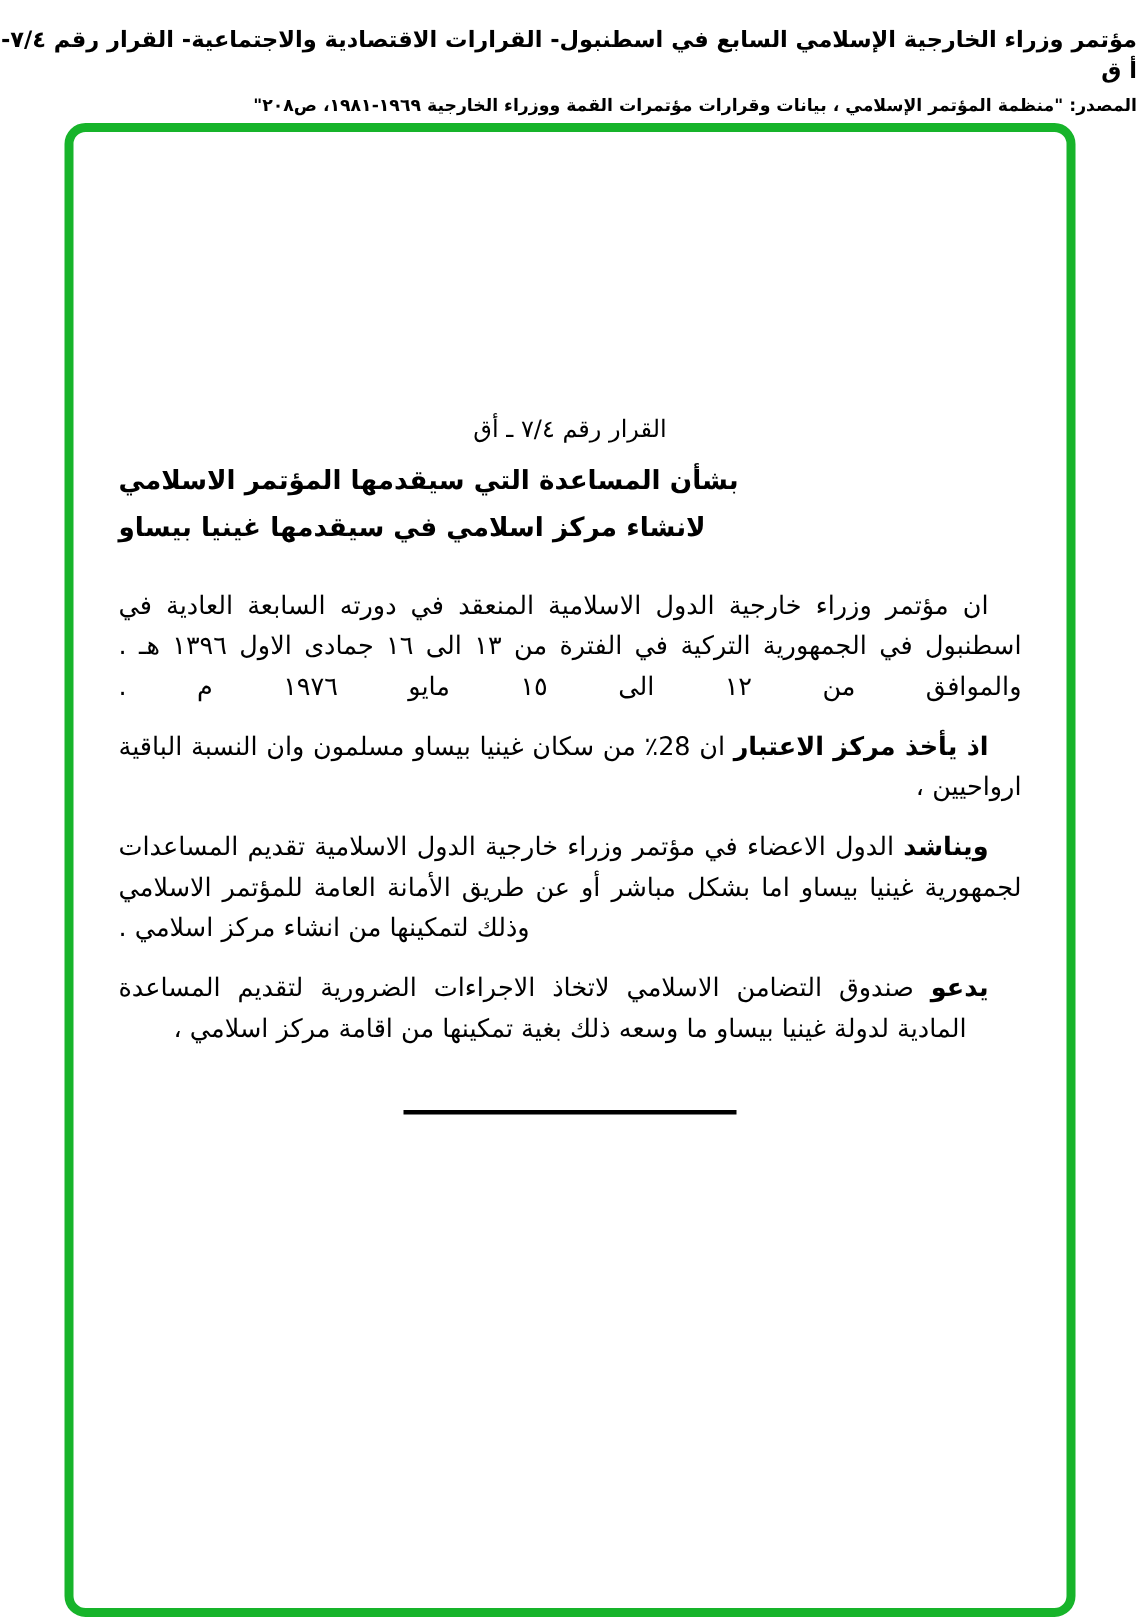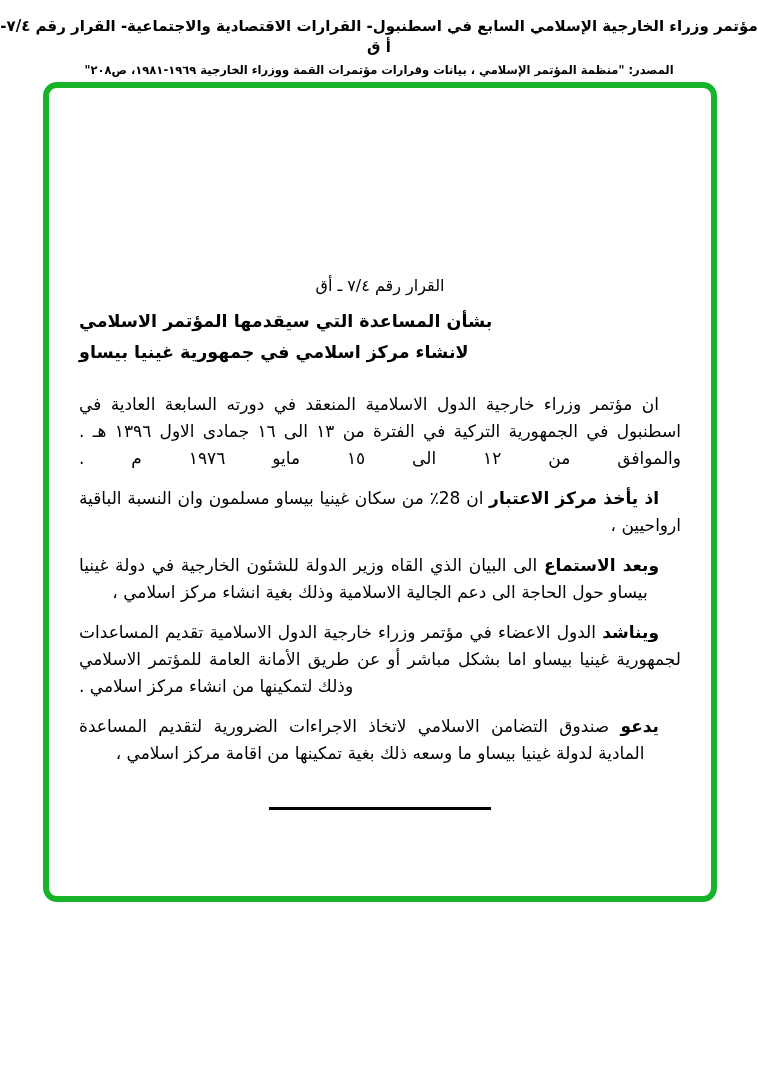--- a/index.html
+++ b/index.html
@@ -1,24 +1,24 @@
 <!DOCTYPE html>
 <html lang="ar"><head>
 <meta charset="utf-8">
 <style>
   * { margin:0; padding:0; box-sizing:border-box; }
   html,body { width:758px; height:1078px; background:#ffffff; overflow:hidden; }
   body { font-family:"DejaVu Sans", sans-serif; color:#000; position:relative; }
 
-  .page-header { direction:rtl; text-align:center; padding-top:16px; }
+  .page-header { direction:rtl; padding-top:16px; }
   .header-main { font-size:15px; font-weight:bold; letter-spacing:0; line-height:1.4; }
   .header-source { font-size:11.5px; font-weight:bold; margin-top:5px; }
 
   .doc-frame {
-    position:absolute; left:43px; top:82px; width:674px; height:820px;
+    position:absolute; left:43px; top:82px; width:674px; height:996px;
     border:6px solid #17b42a; border-radius:14px; background:#ffffff;
   }
   .doc-content { direction:rtl; padding:0 30px; }
 
   .doc-title { text-align:center; margin-top:188px; font-size:16px; font-weight:400; }
   .doc-subtitle { text-align:left; font-weight:bold; font-size:17.5px; line-height:1.75; margin-top:11px; }
 
   .doc-body { margin-top:24px; font-size:17px; line-height:27px; }
   p.para { text-align:justify; text-indent:22px; margin-bottom:13px; }
   p.para .lead { font-weight:bold; }
@@ -35,24 +35,23 @@
 <header class="page-header">
   <div class="header-main">مؤتمر وزراء الخارجية الإسلامي السابع في اسطنبول- القرارات الاقتصادية والاجتماعية- القرار رقم ٧/٤- أ ق</div>
   <div class="header-source">المصدر: "منظمة المؤتمر الإسلامي ، بيانات وقرارات مؤتمرات القمة ووزراء الخارجية ١٩٦٩-١٩٨١، ص٢٠٨"</div>
 </header>
 
 <main class="doc-frame">
   <div class="doc-content">
     <div class="doc-title">القرار رقم ٧/٤ ـ أق</div>
     <div class="doc-subtitle">
       <div>بشأن المساعدة التي سيقدمها المؤتمر الاسلامي</div>
-      <div>لانشاء مركز اسلامي في جمهورية غينيا بيساو</div>
+      <div>لانشاء مركز اسلامي في سيقدمها غينيا بيساو</div>
     </div>
     <div class="doc-body" id="paragraphs">
         <p class="para last-justify"><span class="lead"></span><span>ان مؤتمر وزراء خارجية الدول الاسلامية المنعقد في دورته السابعة العادية في اسطنبول في الجمهورية التركية في الفترة من ١٣ الى ١٦ جمادى الاول ١٣٩٦ هـ . والموافق من ١٢ الى ١٥ مايو ١٩٧٦ م .</span></p>
         <p class="para last-right"><span class="lead">اذ يأخذ مركز الاعتبار</span><span> ان 28٪ من سكان غينيا بيساو مسلمون وان النسبة الباقية ارواحيين ،</span></p>
-        <p class="para last-center"><span class="lead">وبعد الاستماع</span><span> الى البيان الذي القاه وزير الدولة للشئون الخارجية في دولة غينيا بيساو حول الحاجة الى دعم الجالية الاسلامية وذلك بغية انشاء مركز اسلامي ،</span></p>
         <p class="para last-left"><span class="lead">ويناشد</span><span> الدول الاعضاء في مؤتمر وزراء خارجية الدول الاسلامية تقديم المساعدات لجمهورية غينيا بيساو اما بشكل مباشر أو عن طريق الأمانة العامة للمؤتمر الاسلامي وذلك لتمكينها من انشاء مركز اسلامي .</span></p>
         <p class="para last-center"><span class="lead">يدعو</span><span> صندوق التضامن الاسلامي لاتخاذ الاجراءات الضرورية لتقديم المساعدة المادية لدولة غينيا بيساو ما وسعه ذلك بغية تمكينها من اقامة مركز اسلامي ،</span></p>
       </div>
     <div class="doc-rule"></div>
   </div>
 </main>
 
 </body></html>

